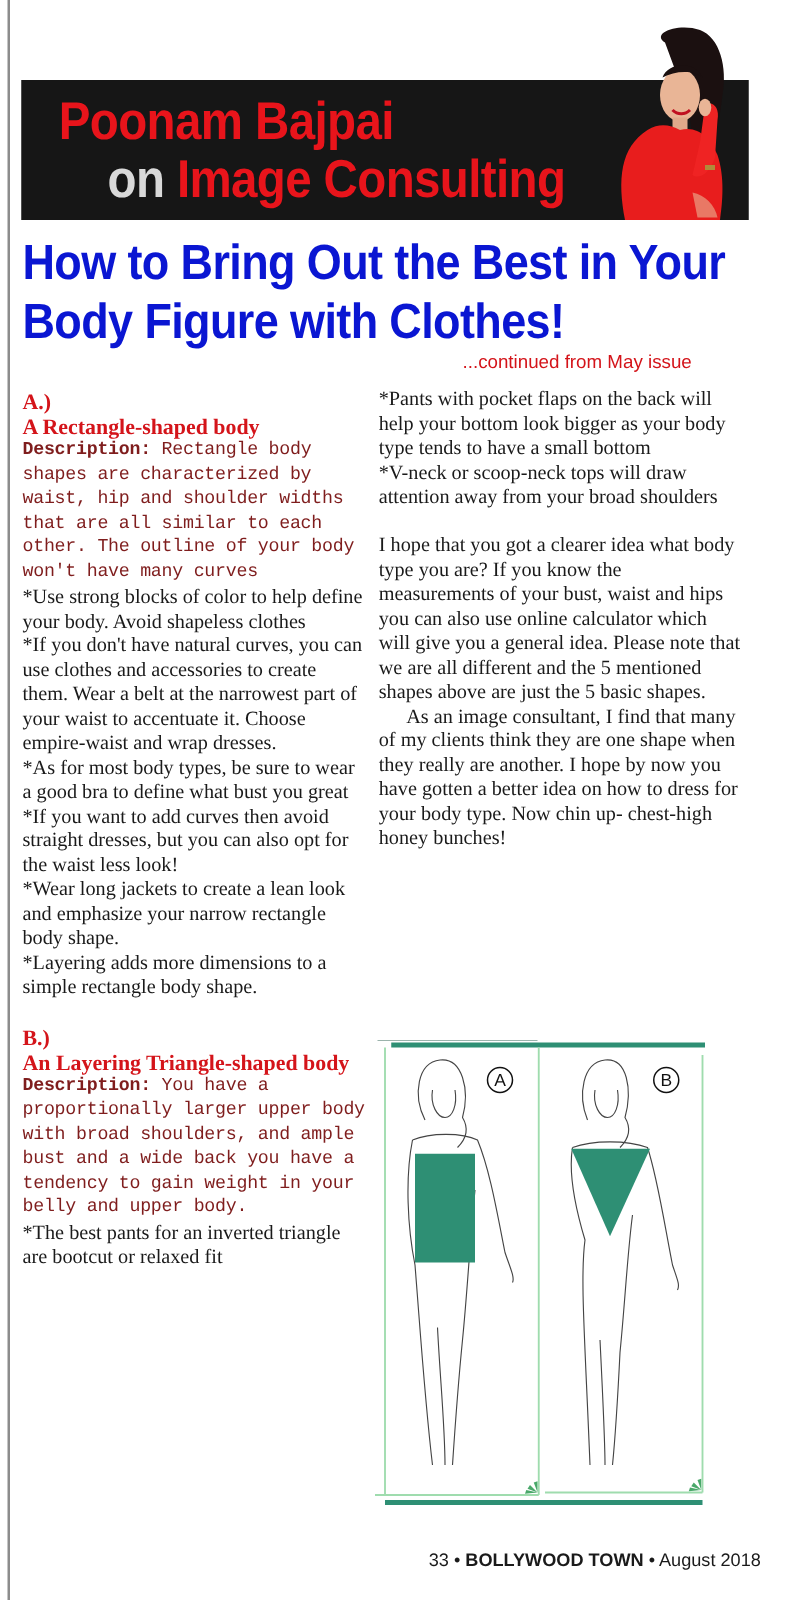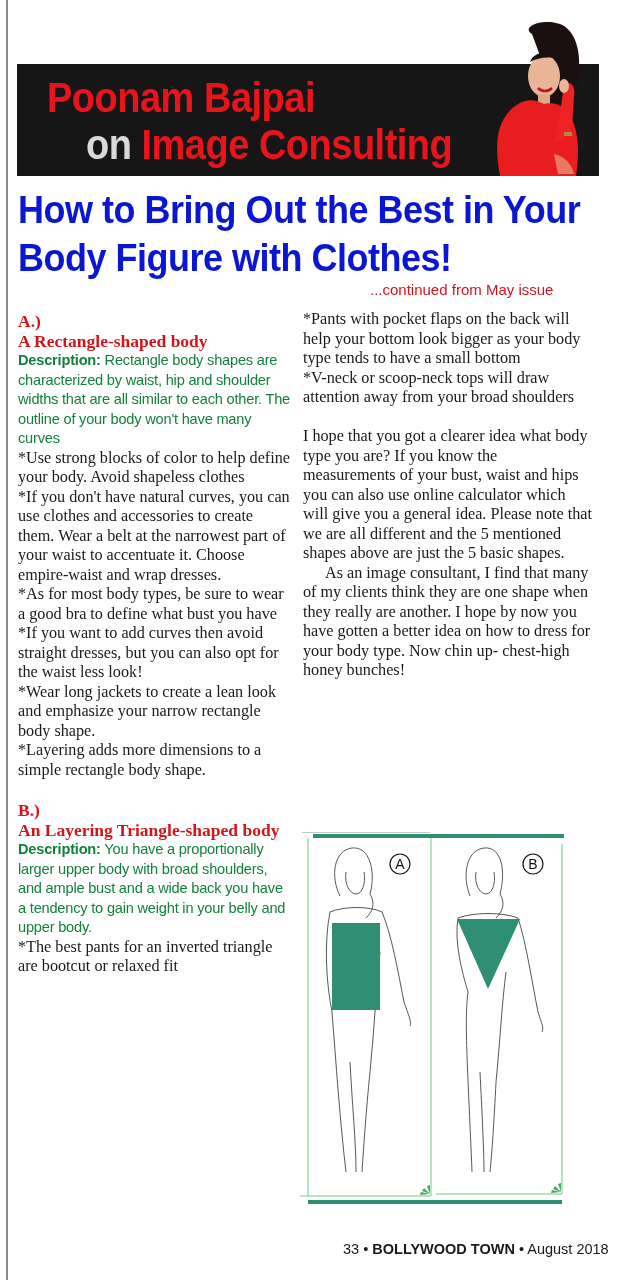--- a/index.html
+++ b/index.html
@@ -51,21 +51,21 @@
     
     .col {
       position: absolute; font-size: 16.2px; line-height: 19.5px; color: #1a1a1a;
     }
     .col-left { left: 18px; top: 311px; width: 274px; }
     .col-right { left: 303px; top: 310px; width: 290px; }
     .sec-letter, .sec-title {
       color: #d4141a; font-weight: bold; font-size: 17.5px; line-height: 20px;
     }
     .desc {
-      font-family: Liberation Sans, sans-serif; color: #15803d;
+      font-family: Liberation Mono, monospace; color: #7f1d1d;
       font-size: 14.6px; line-height: 19.5px; letter-spacing: -0.2px;
     }
     .desc b { font-weight: bold; }
     .para { margin: 0; }
     .gap { height: 19.5px; }
     .indent { text-indent: 22px; }
     .sec-b { margin-top: 20px; }
     
     .figure {
       position: absolute; left: 300px; top: 832px; width: 264px; height: 376px;
@@ -108,21 +108,21 @@
 <div class="headline">How to Bring Out the Best in Your Body Figure with Clothes!</div>
 <div class="continued">...continued from May issue</div>
 
 <div class="col col-left">
   <div>
     <div class="sec-letter">A.)</div>
     <div class="sec-title">A Rectangle-shaped body</div>
     <p class="para desc"><b>Description:</b><span> Rectangle body shapes are characterized by waist, hip and shoulder widths that are all similar to each other. The outline of your body won't have many curves</span></p>
     <p class="para">*Use strong blocks of color to help define your body. Avoid shapeless clothes</p>
     <p class="para">*If you don't have natural curves, you can use clothes and accessories to create them. Wear a belt at the narrowest part of your waist to accentuate it. Choose empire-waist and wrap dresses.</p>
-    <p class="para">*As for most body types, be sure to wear a good bra to define what bust you have</p>
+    <p class="para">*As for most body types, be sure to wear a good bra to define what bust you great</p>
     <p class="para">*If you want to add curves then avoid straight dresses, but you can also opt for the waist less look!</p>
     <p class="para">*Wear long jackets to create a lean look and emphasize your narrow rectangle body shape.</p>
     <p class="para">*Layering adds more dimensions to a simple rectangle body shape.</p>
   </div>
   <div class="sec-b">
     <div class="sec-letter">B.)</div>
     <div class="sec-title">An Layering Triangle-shaped body</div>
     <p class="para desc"><b>Description:</b><span> You have a proportionally larger upper body with broad shoulders, and ample bust and a wide back you have a tendency to gain weight in your belly and upper body.</span></p>
     <p class="para">*The best pants for an inverted triangle are bootcut or relaxed fit</p>
   </div>

